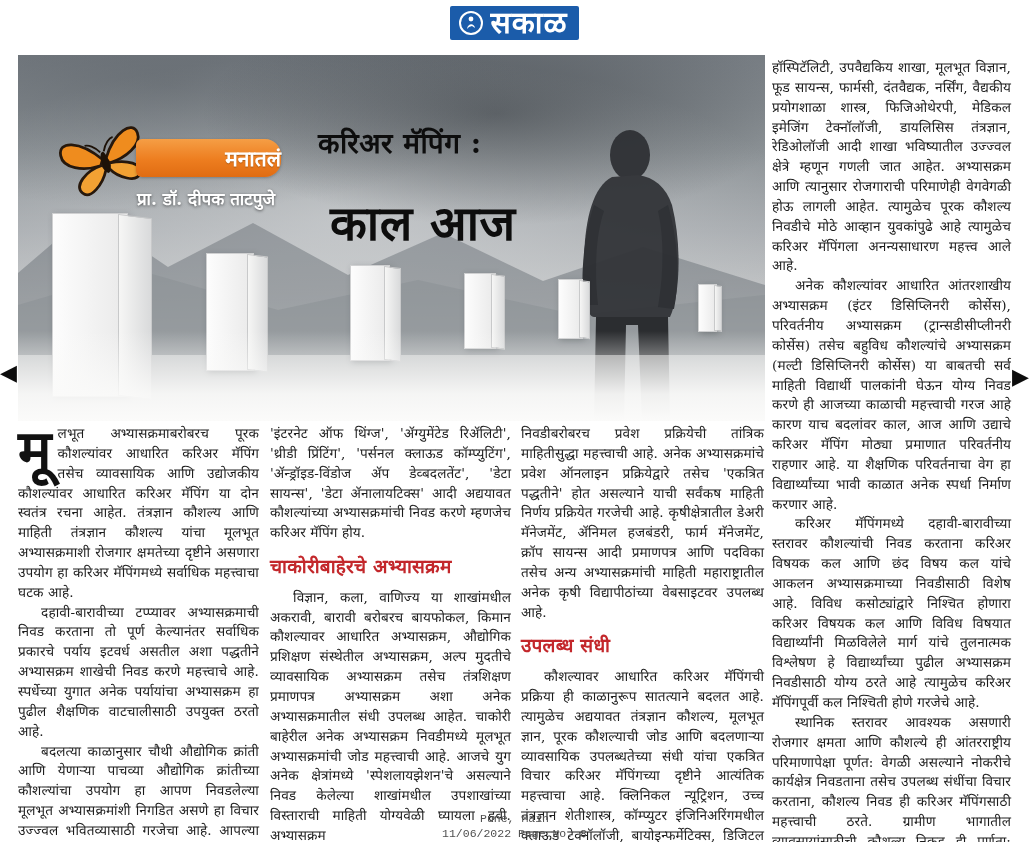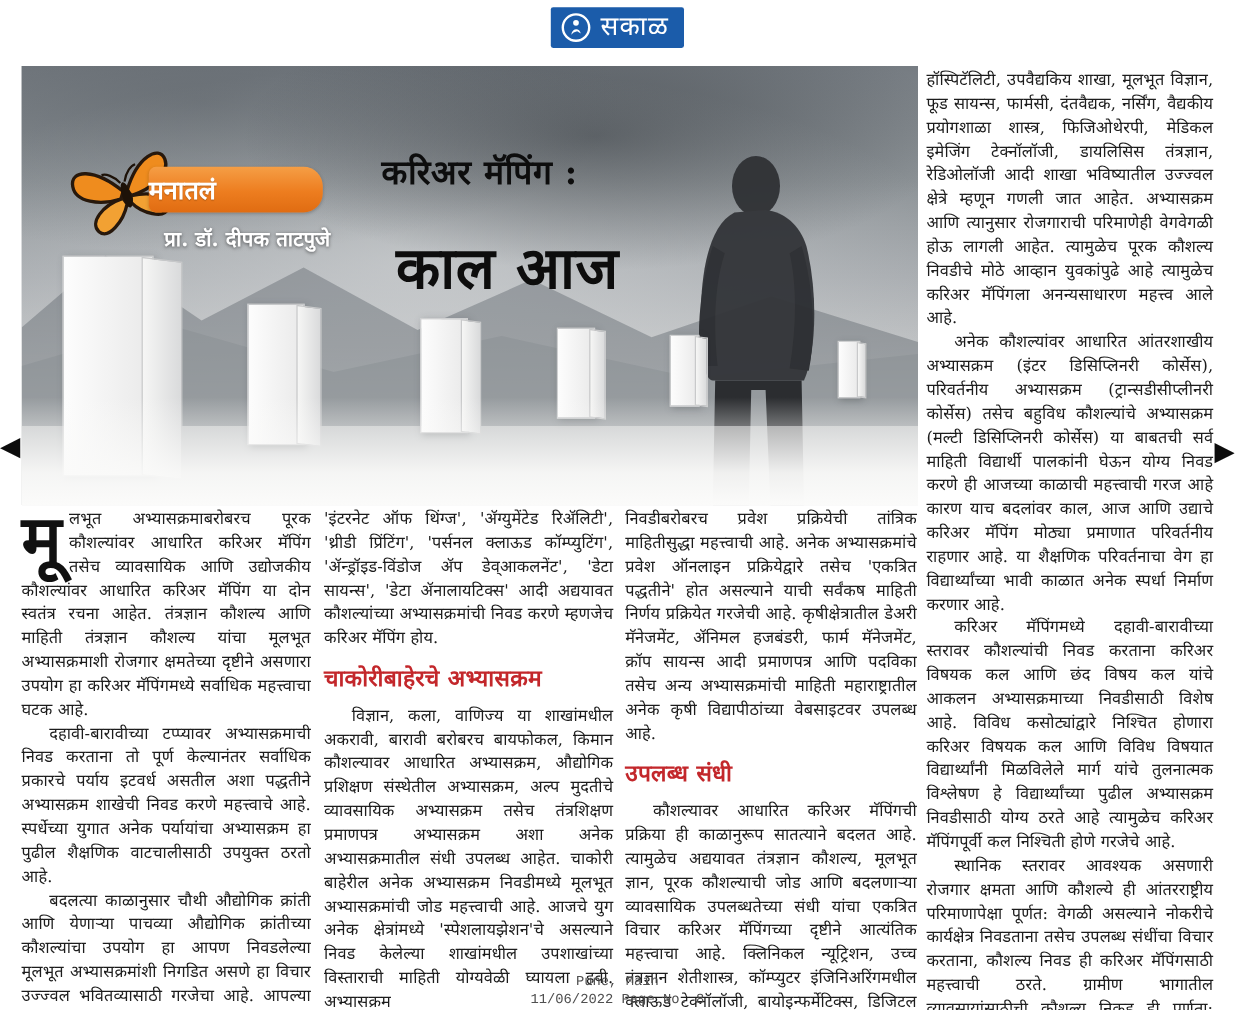--- a/index.html
+++ b/index.html
@@ -13,21 +13,21 @@
   .masthead {
     position:absolute; left:0; top:6px; width:100%; height:40px;
     display:flex; justify-content:center; align-items:flex-start;
   }
   .logo-box {
     background:#1b5caa; color:#fff; height:34px; padding:3px 12px 3px 8px;
     display:flex; align-items:center; gap:7px; border-radius:2px;
   }
   .logo-emblem { width:26px; height:26px; flex:0 0 auto; }
   .logo-text {
-    font-size:22px; font-weight:normal; letter-spacing:1px; line-height:1;
+    font-size:30px; font-weight:bold; letter-spacing:1px; line-height:1;
     font-family:"DejaVu Serif",serif;
   }
   
   .nav-arrow {
     position:absolute; font-size:22px; color:#0c0c0c; cursor:pointer;
     font-family:"DejaVu Sans",sans-serif; line-height:1; user-select:none;
   }
   .nav-left  { left:0px;  top:362px; }
   .nav-right { right:0px; top:366px; }
   
@@ -52,24 +52,24 @@
     border:1px solid #c8c9ca;
   }
   .mist {
     position:absolute; left:0; bottom:0; width:100%; height:90px;
     background:linear-gradient(180deg,rgba(250,250,249,0),rgba(250,250,249,.9) 70%,#fbfbfa 100%);
   }
   
   .kicker { position:absolute; left:30px; top:58px; width:270px; height:100px; }
   .butterfly { position:absolute; left:10px; top:2px; width:92px; height:86px; }
   .kicker-tab {
-    position:absolute; left:76px; top:26px; width:145px; height:38px;
+    position:absolute; left:88px; top:26px; width:145px; height:38px;
     background:linear-gradient(180deg,#f59e45 0%,#ed7d1f 55%,#e06c12 100%);
     border-radius:6px 16px 16px 6px;
-    display:flex; align-items:center; justify-content:flex-start;
+    display:flex; align-items:center; justify-content:flex-end;
     box-shadow:0 1px 3px rgba(0,0,0,.25);
   }
   .kicker-tab span {
     color:#fff; font-weight:bold; font-size:21px;
     text-shadow:0 1px 1px rgba(0,0,0,.25);
   }
   .kicker-author {
     position:absolute; left:48px; top:74px; width:220px; text-align:center;
     color:#fff; font-weight:bold; font-size:17px;
     text-shadow:0 1px 3px rgba(0,0,0,.55);
@@ -185,21 +185,21 @@
     </div>
   </div>
 
   <div class="col col-1">
     <p class="noindent"><span class="dropcap">मू</span><span>लभूत अभ्यासक्रमाबरोबरच पूरक कौशल्यांवर आधारित करिअर मॅपिंग तसेच व्यावसायिक आणि उद्योजकीय कौशल्यांवर आधारित करिअर मॅपिंग या दोन स्वतंत्र रचना आहेत. तंत्रज्ञान कौशल्य आणि माहिती तंत्रज्ञान कौशल्य यांचा मूलभूत अभ्यासक्रमाशी रोजगार क्षमतेच्या दृष्टीने असणारा उपयोग हा करिअर मॅपिंगमध्ये सर्वाधिक महत्त्वाचा घटक आहे.</span></p>
     <p>दहावी-बारावीच्या टप्प्यावर अभ्यासक्रमाची निवड करताना तो पूर्ण केल्यानंतर सर्वाधिक प्रकारचे पर्याय इटवर्ध असतील अशा पद्धतीने अभ्यासक्रम शाखेची निवड करणे महत्त्वाचे आहे. स्पर्धेच्या युगात अनेक पर्यायांचा अभ्यासक्रम हा पुढील शैक्षणिक वाटचालीसाठी उपयुक्त ठरतो आहे.</p>
     <p>बदलत्या काळानुसार चौथी औद्योगिक क्रांती आणि येणाऱ्या पाचव्या औद्योगिक क्रांतीच्या कौशल्यांचा उपयोग हा आपण निवडलेल्या मूलभूत अभ्यासक्रमांशी निगडित असणे हा विचार उज्ज्वल भवितव्यासाठी गरजेचा आहे. आपल्या मूलभूत संगणकीय ज्ञानाला कौशल्यांची जोड देताना</p>
   </div>
 
   <div class="col col-2">
-    <p class="noindent">'इंटरनेट ऑफ थिंग्ज', 'ॲग्युमेंटेड रिॲलिटी', 'थ्रीडी प्रिंटिंग', 'पर्सनल क्लाऊड कॉम्प्युटिंग', 'ॲन्ड्रॉइड-विंडोज ॲप डेव्आकलनेंट', 'डेटा सायन्स', 'डेटा ॲनालायटिक्स' आदी अद्ययावत कौशल्यांच्या अभ्यासक्रमांची निवड करणे म्हणजेच करिअर मॅपिंग होय.</p>
+    <p class="noindent">'इंटरनेट ऑफ थिंग्ज', 'ॲग्युमेंटेड रिॲलिटी', 'थ्रीडी प्रिंटिंग', 'पर्सनल क्लाऊड कॉम्प्युटिंग', 'ॲन्ड्रॉइड-विंडोज ॲप डेव्बदलतेंट', 'डेटा सायन्स', 'डेटा ॲनालायटिक्स' आदी अद्ययावत कौशल्यांच्या अभ्यासक्रमांची निवड करणे म्हणजेच करिअर मॅपिंग होय.</p>
     <div class="subhead">चाकोरीबाहेरचे अभ्यासक्रम</div>
     <p>विज्ञान, कला, वाणिज्य या शाखांमधील अकरावी, बारावी बरोबरच बायफोकल, किमान कौशल्यावर आधारित अभ्यासक्रम, औद्योगिक प्रशिक्षण संस्थेतील अभ्यासक्रम, अल्प मुदतीचे व्यावसायिक अभ्यासक्रम तसेच तंत्रशिक्षण प्रमाणपत्र अभ्यासक्रम अशा अनेक अभ्यासक्रमातील संधी उपलब्ध आहेत. चाकोरी बाहेरील अनेक अभ्यासक्रम निवडीमध्ये मूलभूत अभ्यासक्रमांची जोड महत्त्वाची आहे. आजचे युग अनेक क्षेत्रांमध्ये 'स्पेशलायझेशन'चे असल्याने निवड केलेल्या शाखांमधील उपशाखांच्या विस्ताराची माहिती योग्यवेळी घ्यायला हवी. अभ्यासक्रम</p>
   </div>
 
   <div class="col col-3">
     <p class="noindent">निवडीबरोबरच प्रवेश प्रक्रियेची तांत्रिक माहितीसुद्धा महत्त्वाची आहे. अनेक अभ्यासक्रमांचे प्रवेश ऑनलाइन प्रक्रियेद्वारे तसेच 'एकत्रित पद्धतीने' होत असल्याने याची सर्वंकष माहिती निर्णय प्रक्रियेत गरजेची आहे. कृषीक्षेत्रातील डेअरी मॅनेजमेंट, ॲनिमल हजबंडरी, फार्म मॅनेजमेंट, क्रॉप सायन्स आदी प्रमाणपत्र आणि पदविका तसेच अन्य अभ्यासक्रमांची माहिती महाराष्ट्रातील अनेक कृषी विद्यापीठांच्या वेबसाइटवर उपलब्ध आहे.</p>
     <div class="subhead">उपलब्ध संधी</div>
     <p>कौशल्यावर आधारित करिअर मॅपिंगची प्रक्रिया ही काळानुरूप सातत्याने बदलत आहे. त्यामुळेच अद्ययावत तंत्रज्ञान कौशल्य, मूलभूत ज्ञान, पूरक कौशल्याची जोड आणि बदलणाऱ्या व्यावसायिक उपलब्धतेच्या संधी यांचा एकत्रित विचार करिअर मॅपिंगच्या दृष्टीने आत्यंतिक महत्त्वाचा आहे. क्लिनिकल न्यूट्रिशन, उच्च तंत्रज्ञान शेतीशास्त्र, कॉम्प्युटर इंजिनिअरिंगमधील क्लाऊड टेक्नॉलॉजी, बायोइन्फर्मेटिक्स, डिजिटल मार्केटिंग,</p>
   </div>
 

